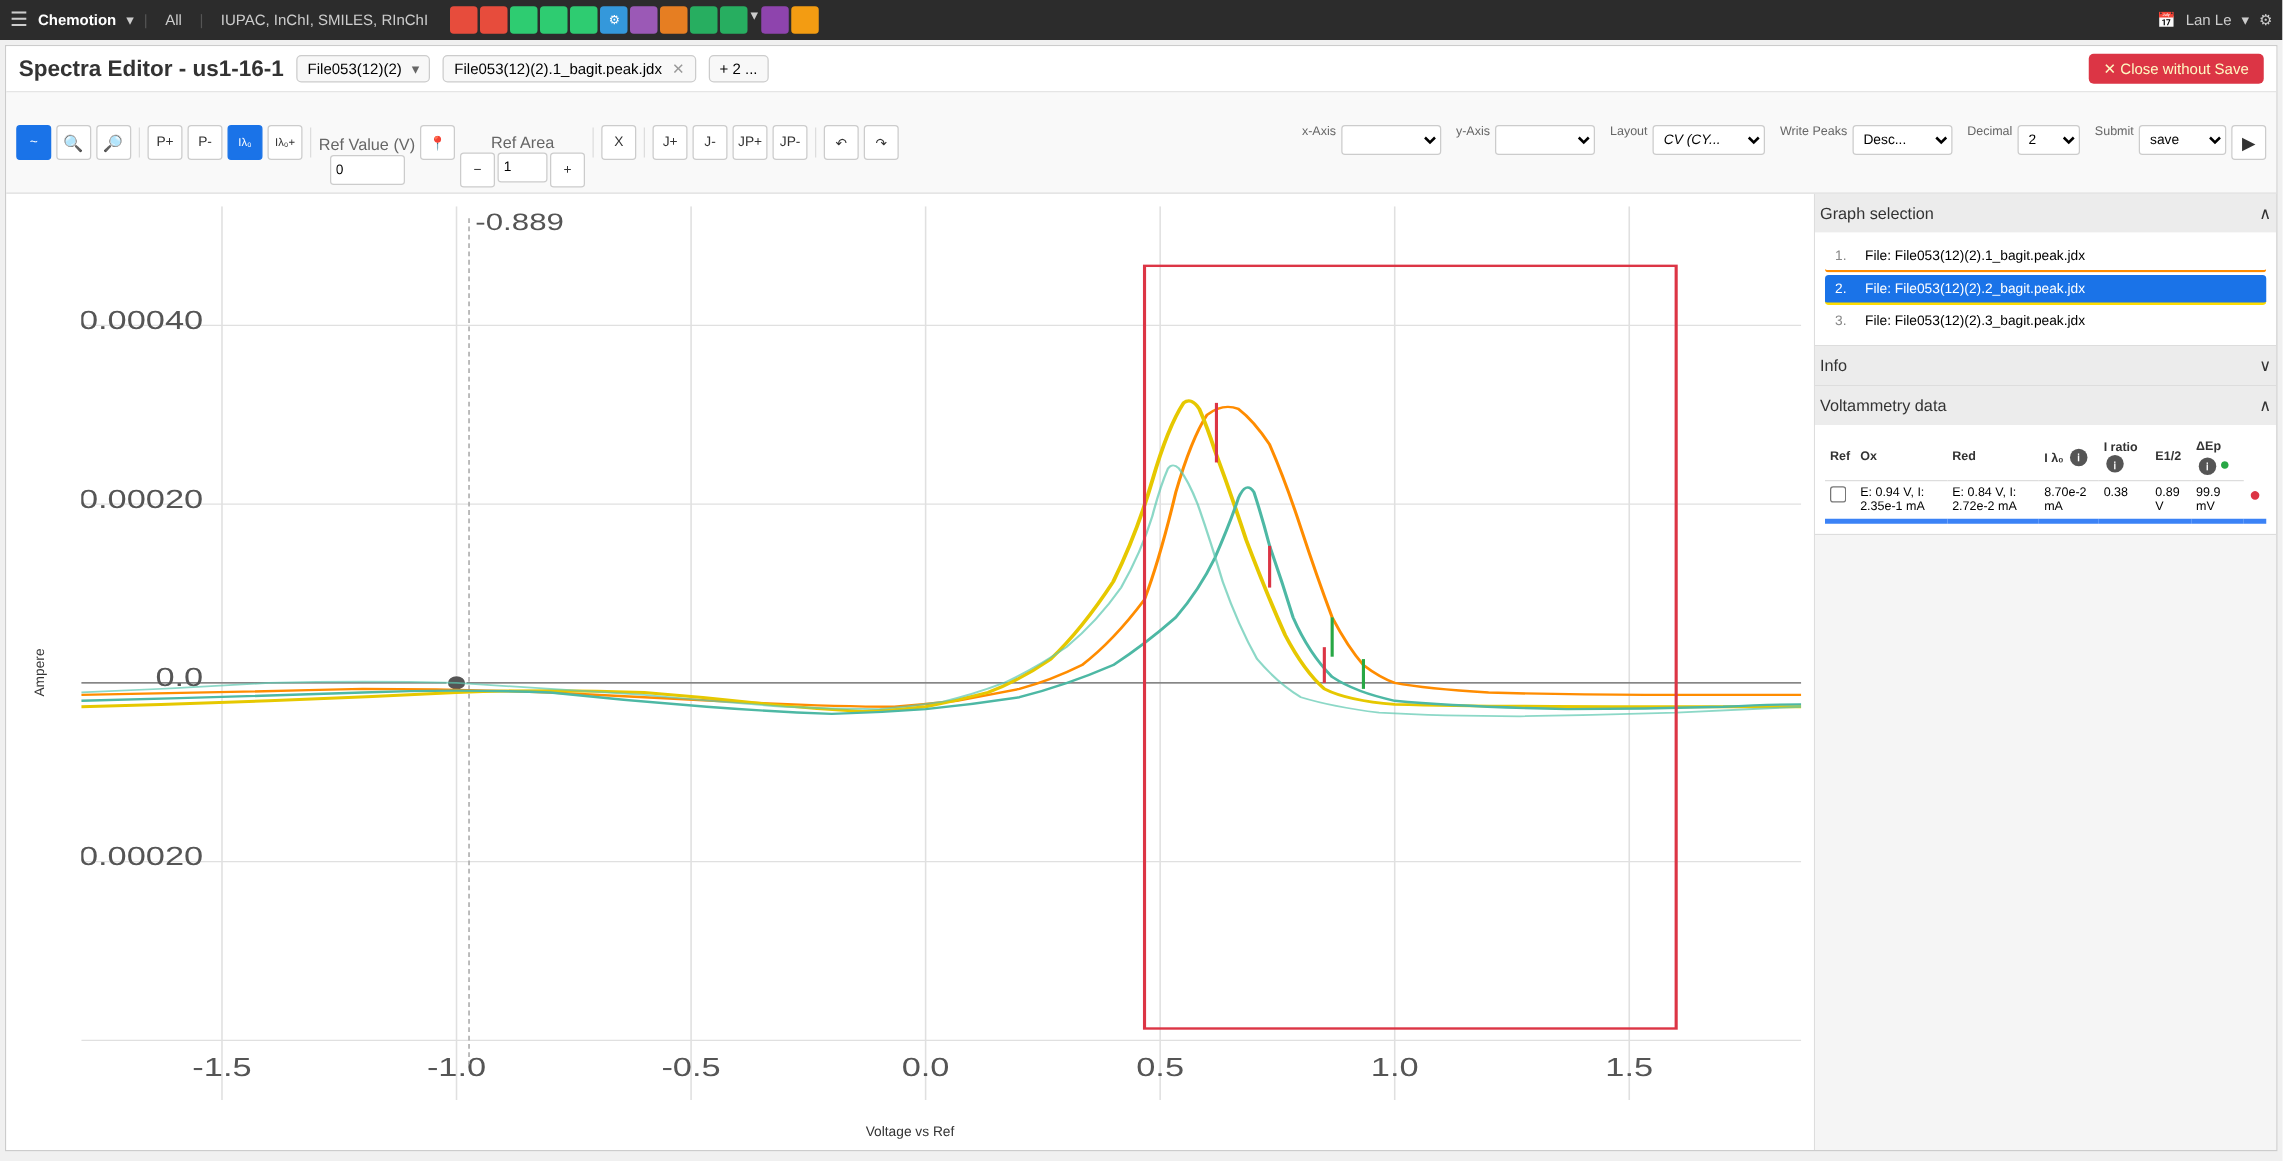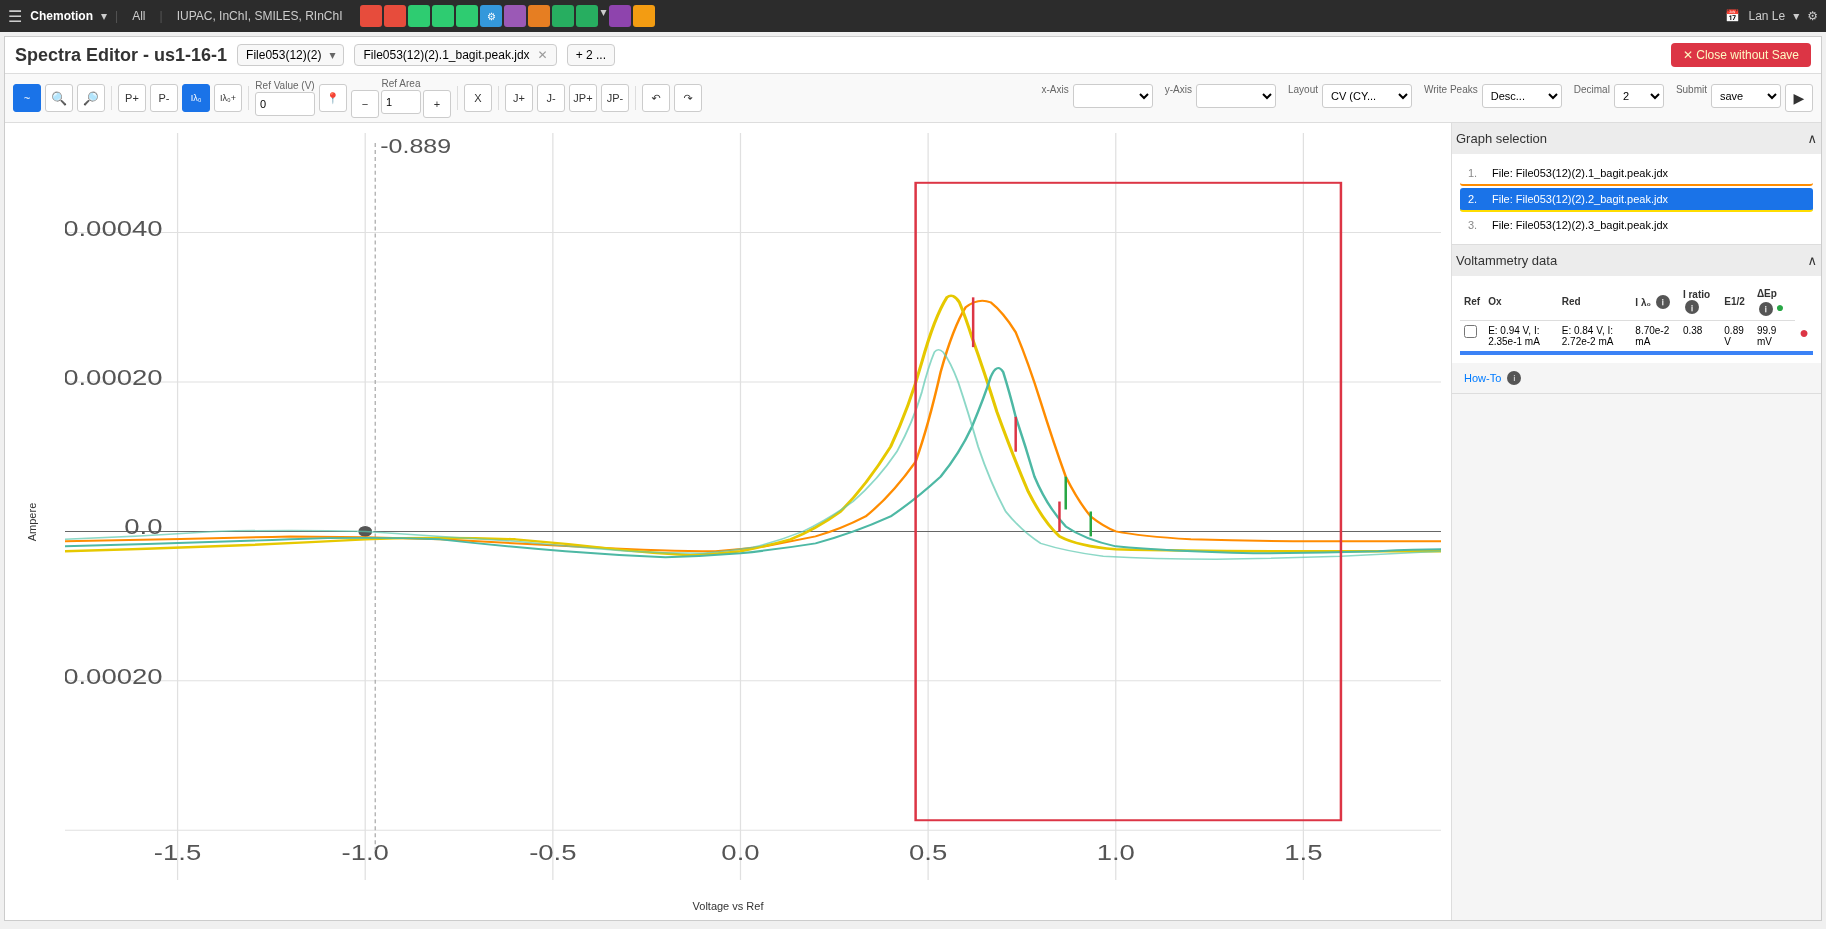--- a/index.html
+++ b/index.html
@@ -95,21 +95,21 @@
       display: flex; align-items: center; justify-content: center;
       border: 1px solid #ccc;
       border-radius: 3px;
       background: #fff;
       cursor: pointer;
       font-size: 11px;
       color: #333;
     }
     .toolbar-btn.active { background: #1a73e8; color: #fff; border-color: #1a73e8; }
     .toolbar-separator { width: 1px; height: 24px; background: #ddd; margin: 0 2px; }
-    .toolbar-label { font-size: 10px; color: #666; }
+    .toolbar-label { font-size: 13px; color: #666; margin-top: 28px; }
     .toolbar-input {
       width: 50px; height: 24px;
       border: 1px solid #ccc;
       border-radius: 3px;
       padding: 2px 4px;
       font-size: 11px;
     }
     .toolbar-select {
       height: 24px;
       border: 1px solid #ccc;
@@ -359,21 +359,21 @@
       <select class="toolbar-select" style="width:80px;">
         <option></option>
       </select>
 
       <span class="toolbar-axis-label">y-Axis</span>
       <select class="toolbar-select" style="width:80px;">
         <option></option>
       </select>
 
       <span class="toolbar-axis-label">Layout</span>
-      <select class="toolbar-select" style="width:90px;">
+      <select class="toolbar-select" style="width:90px;font-style:italic;">
         <option>CV (CY...</option>
       </select>
 
       <span class="toolbar-axis-label">Write Peaks</span>
       <select class="toolbar-select" style="width:80px;">
         <option>Desc...</option>
       </select>
 
       <span class="toolbar-axis-label">Decimal</span>
       <select class="toolbar-select" style="width:50px;">
@@ -471,20 +471,26 @@
             <span>File: File053(12)(2).2_bagit.peak.jdx</span>
           </div>
 
           <div class="graph-item">
             <span class="item-num">3.</span>
             <span>File: File053(12)(2).3_bagit.peak.jdx</span>
           </div>
         </div>
       </div>
 
+      <div class="panel-section">
+        <div class="panel-section-header">
+          <span>Info</span>
+          <span>∨</span>
+        </div>
+      </div>
 
       <div class="panel-section">
         <div class="panel-section-header">
           <span>Voltammetry data</span>
           <span>∧</span>
         </div>
         <div class="panel-section-content">
           <table class="volt-table">
             <thead>
               <tr>
@@ -531,21 +537,17 @@
                 </td>
                 <td>
                   <span class="red-dot">●</span>
                 </td>
               </tr>
 
             </tbody>
           </table>
         </div>
 
-        <div class="how-to-link">
-          <span>How-To</span>
-          <span class="info-icon">ℹ</span>
-        </div>
       </div>
 
     </div>
   </div>
 </div>
 
 </body></html>

